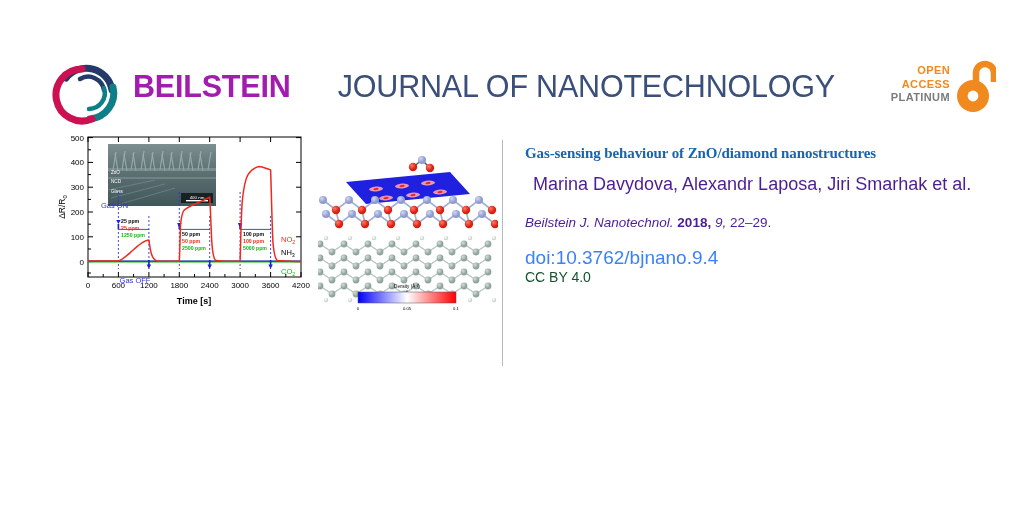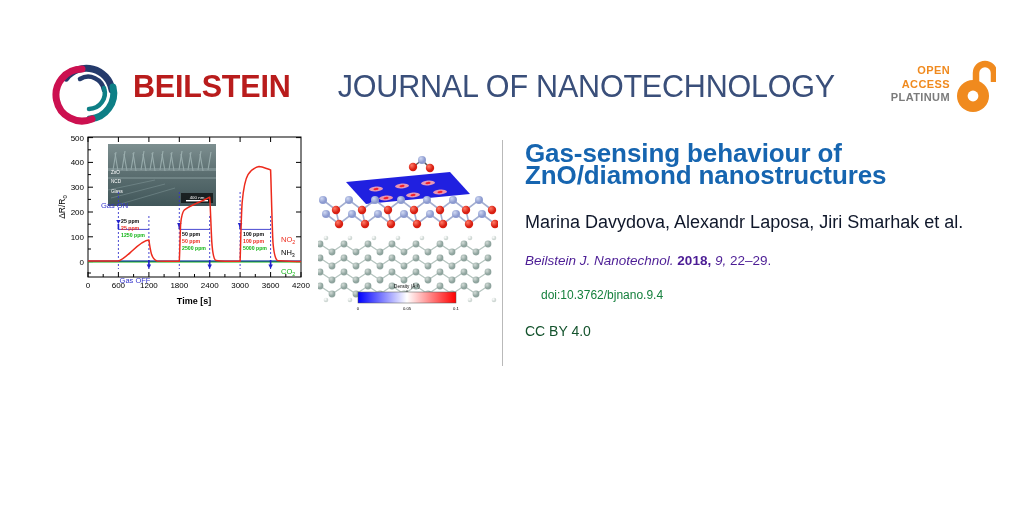--- a/index.html
+++ b/index.html
@@ -19,38 +19,38 @@
   .oa-badge{position:absolute;left:878px;top:58px;width:118px;height:68px;}
   .oa-words{position:absolute;left:0;top:6px;width:72px;text-align:right;
             line-height:13.5px;}
   .oa-words div{font-size:11px;font-weight:bold;letter-spacing:.4px;}
   .oa-open,.oa-access{color:#F08A1E;}
   .oa-platinum{color:#7B7B7B;}
   .oa-lock{position:absolute;left:78px;top:0px;width:40px;height:56px;}
 
   .journal-title{position:absolute;left:133px;top:69px;
      font-size:30.5px;letter-spacing:-0.2px;color:#2F4172;white-space:nowrap;}
-  .journal-title .b{font-weight:bold;color:#b91c1c;}
+  .journal-title .b{font-weight:bold;color:#a21caf;}
   .journal-title .rest{font-weight:normal;color:#3A4F7A;padding-left:39px;}
 
   
   .divider{position:absolute;left:502px;top:140px;width:1px;height:226px;
            background:#b9b9b9;}
 
   
   .meta{position:absolute;left:525px;top:142px;width:450px;}
-  .art-title{color:#1665B0;font-size:26px;font-weight:bold;line-height:22px;
-             margin:0 0 24px 0;letter-spacing:-0.1px;}
-  .authors{color:#0f172a;font-size:18px;line-height:24px;font-weight:normal;
-           margin:0 0 18px 0;}
+  .art-title{color:#1665B0;font-size:15px;font-weight:bold;line-height:22px;
+             margin:0 0 8px 0;letter-spacing:-0.1px;font-family:Liberation Serif, serif;}
+  .authors{color:#4c1d95;font-size:18px;line-height:24px;font-weight:normal;
+           margin:0 0 18px 8px;}
   .citation{font-size:13.5px;color:#4c1d95;margin:0 0 16px 0;line-height:18px;}
   .citation .jn{font-style:italic;}
   .citation .yr{font-weight:bold;}
   .citation .vol{font-style:italic;}
-  .doi{font-size:12px;color:#15803d;line-height:19.5px;margin:16px;}
+  .doi{font-size:19px;color:#3b82f6;line-height:19.5px;margin:0;}
   .cc{font-size:14px;color:#14532d;line-height:19.5px;margin:0;}
 
   
   .chart-wrap{position:absolute;left:55px;top:132px;width:262px;height:192px;}
   .molecule-wrap{position:absolute;left:318px;top:142px;width:180px;height:182px;}
 
   svg{display:block;}
 </style>
 </head>
 <body>

